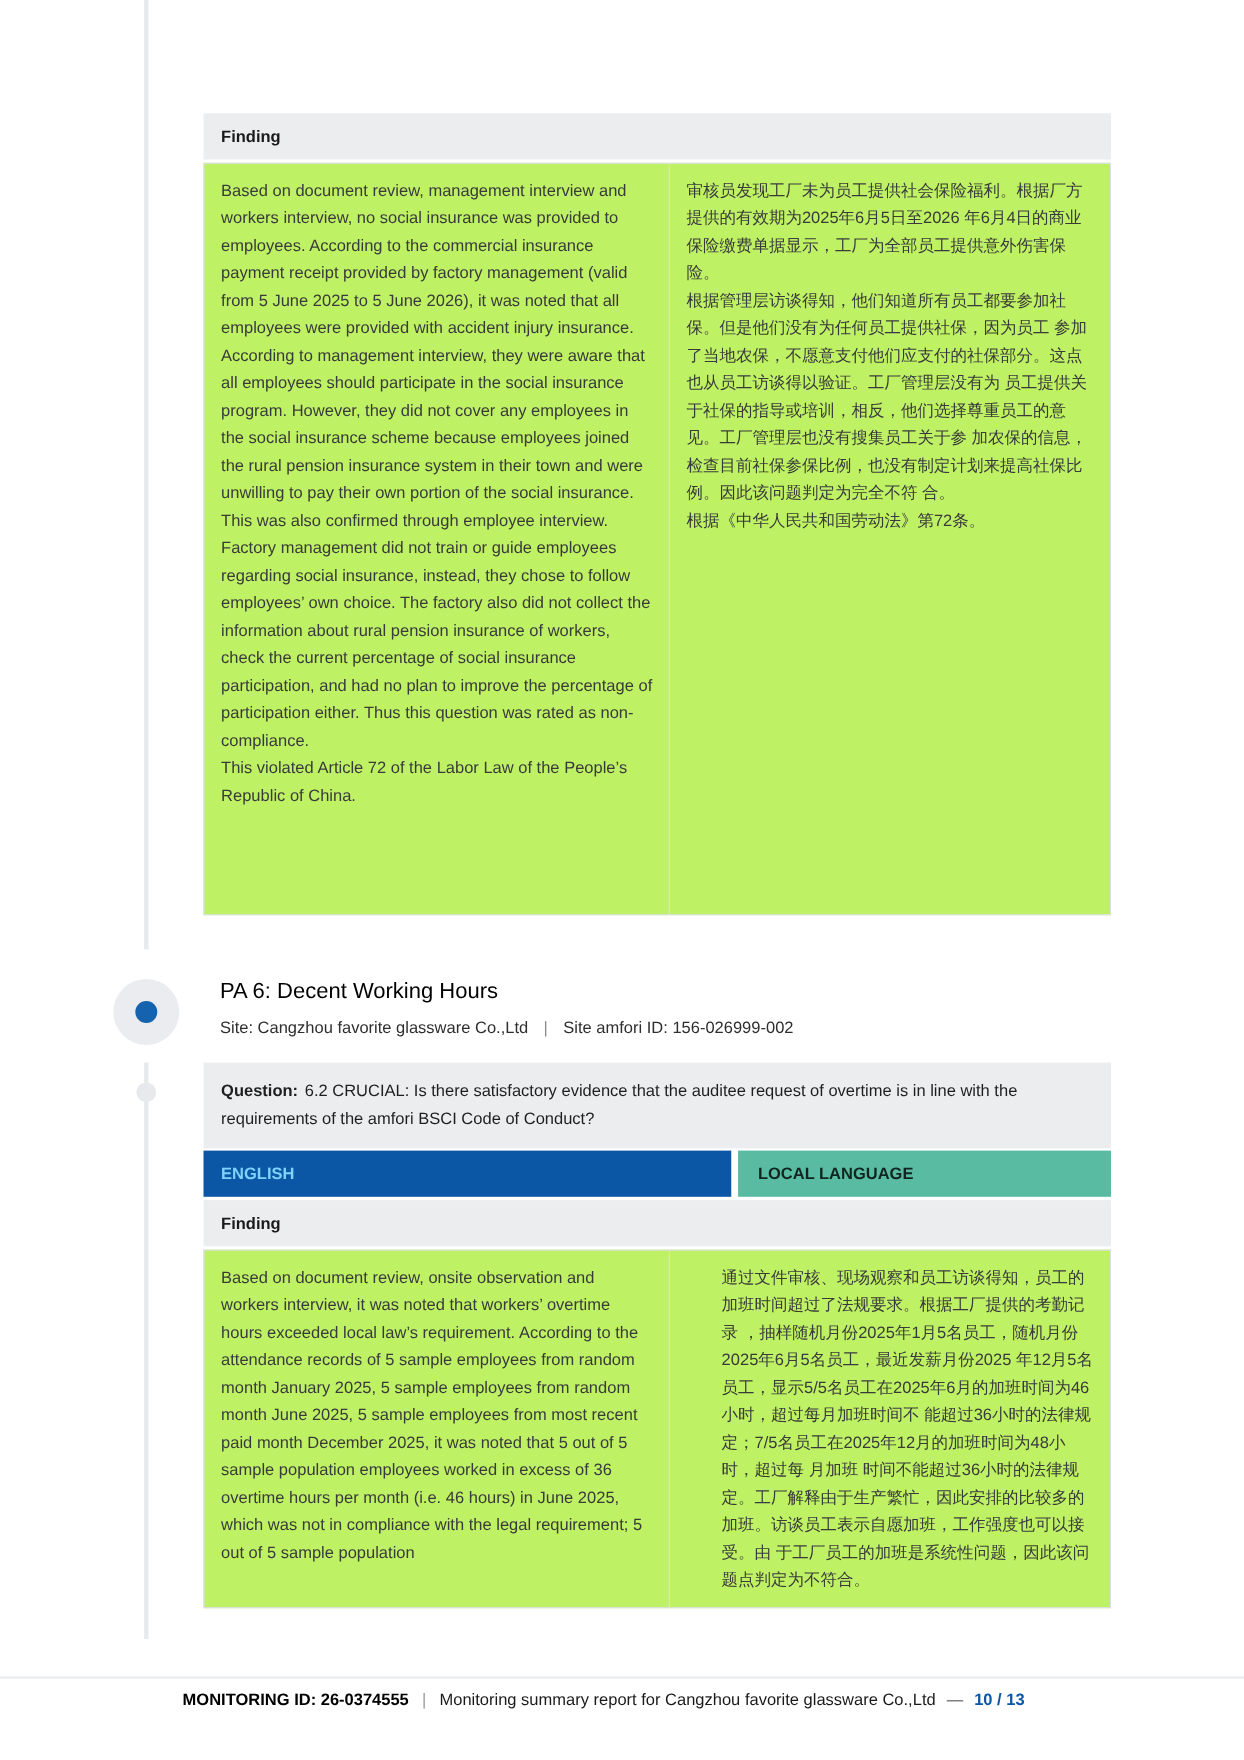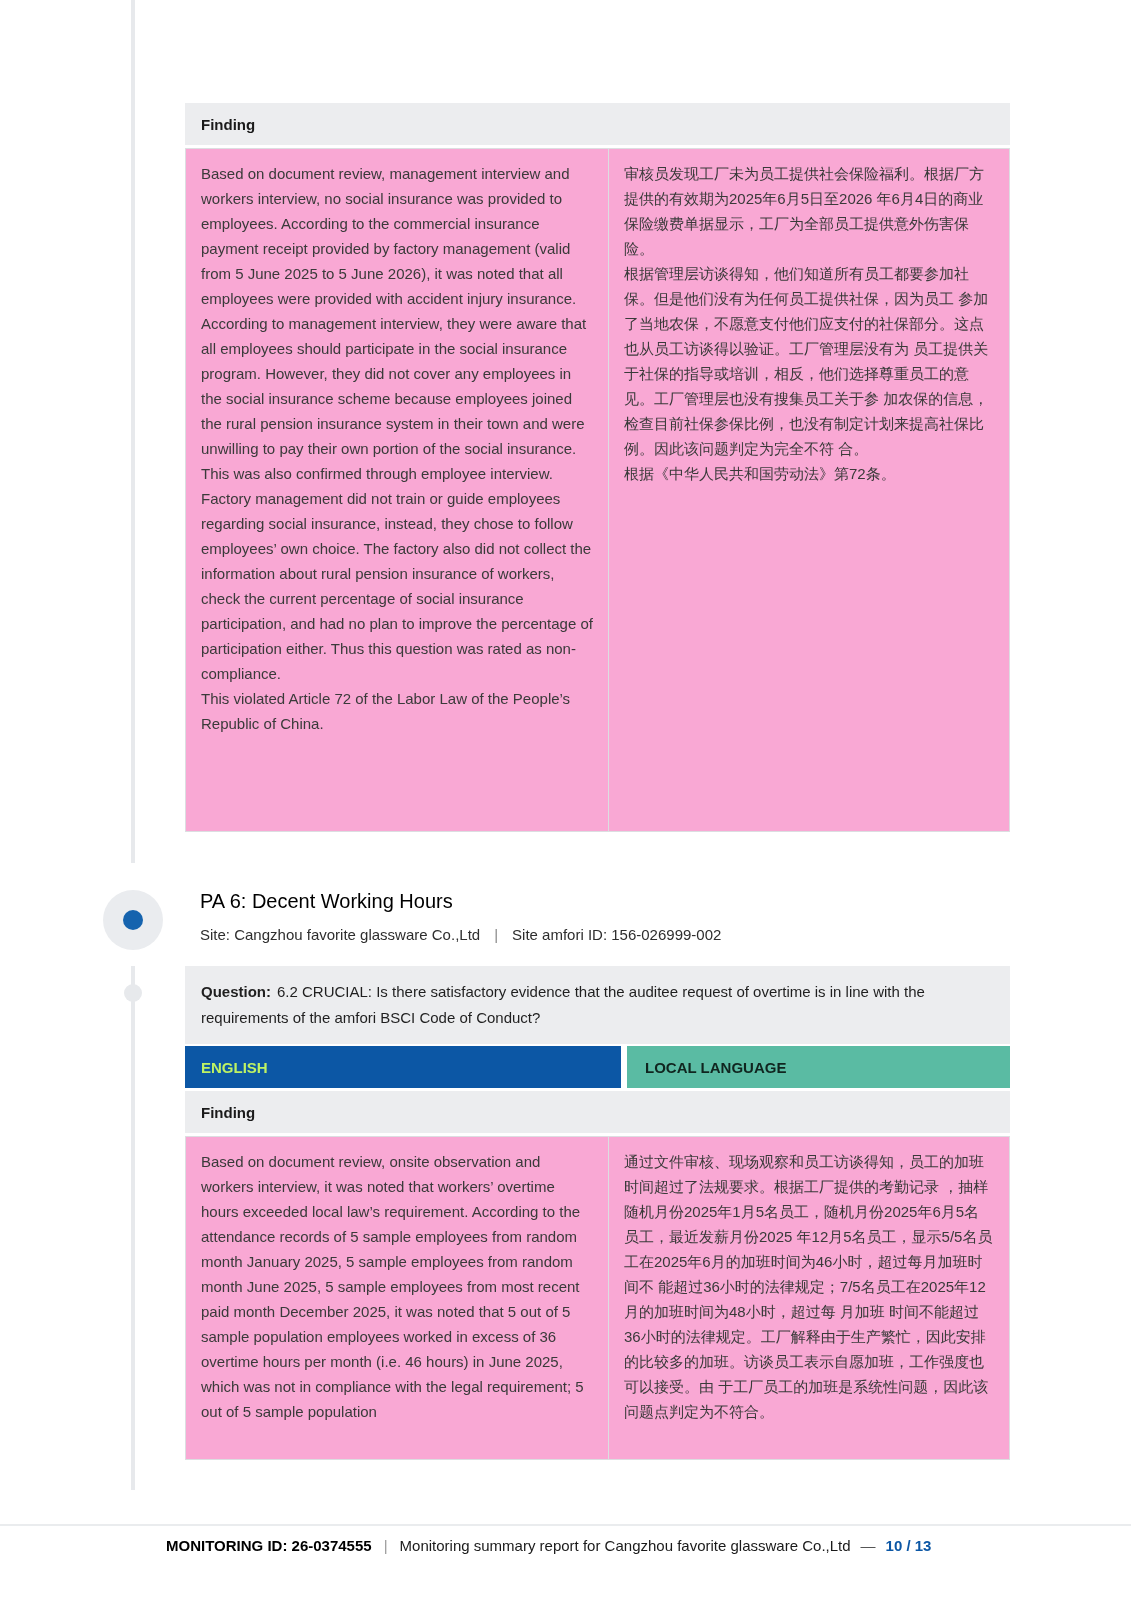--- a/index.html
+++ b/index.html
@@ -42,21 +42,21 @@
     position:absolute;left:185px;width:825px;
     background:var(--band_gray);
     display:flex;align-items:center;
     box-sizing:border-box;padding:0 16px;
   }
   .band .band-label{font-weight:bold;font-size:15px;color:#1a1a1a;}
   .content-row{
     position:absolute;left:185px;width:825px;
     display:flex;box-sizing:border-box;
     border:1px solid var(--border_gray);
-    background:#f9a8d4;
+    background:#bef264;
   }
   .cell{
     box-sizing:border-box;
     padding:12px 15px;
     font-size:15px;line-height:25px;color:#3a3a3a;
   }
   .cell-en{width:423px;border-right:1px solid var(--border_gray);}
   .cell-local{flex:1;}
   .para{margin:0;}
   
@@ -76,21 +76,21 @@
     box-sizing:border-box;padding:13px 16px;
     font-size:15px;line-height:26px;color:#1f1f1f;
   }
   .question-box .q-label{font-weight:bold;margin-right:6px;}
   
   .lang-header{
     position:absolute;left:185px;top:1046px;width:825px;height:42px;
     display:flex;
   }
   .lang-header .col-en{
-    width:436px;background:var(--header_blue);color:#bef264;
+    width:480px;background:var(--header_blue);color:#7dd3fc;
     font-size:15px;font-weight:bold;
     display:flex;align-items:center;box-sizing:border-box;padding:0 16px;
   }
   .lang-header .col-gap{width:6px;background:#ffffff;}
   .lang-header .col-local{
     flex:1;background:var(--header_teal);color:#10251f;
     font-size:15px;font-weight:bold;
     display:flex;align-items:center;box-sizing:border-box;padding:14px 18px;
   }
   
@@ -148,21 +148,21 @@
   <div class="lang-header">
     <div class="col-en">ENGLISH</div>
     <div class="col-gap"></div>
     <div class="col-local">LOCAL LANGUAGE</div>
   </div>
 
   <div class="band" style="top:1091px;height:42px;">
     <span class="band-label">Finding</span>
   </div>
 
-  <div class="content-row" style="top:1136px;min-height:324px;">
+  <div class="content-row" style="top:1136px;min-height:324px;gap:32px;">
     <div class="cell cell-en">
       <p class="para">Based on document review, onsite observation and workers interview, it was noted that workers’ overtime hours exceeded local law’s requirement. According to the attendance records of 5 sample employees from random month January 2025, 5 sample employees from random month June 2025, 5 sample employees from most recent paid month December 2025, it was noted that 5 out of 5 sample population employees worked in excess of 36 overtime hours per month (i.e. 46 hours) in June 2025, which was not in compliance with the legal requirement; 5 out of 5 sample population</p>
     </div>
     <div class="cell cell-local">
       <p class="para">通过文件审核、现场观察和员工访谈得知，员工的加班时间超过了法规要求。根据工厂提供的考勤记录 ，抽样随机月份2025年1月5名员工，随机月份2025年6月5名员工，最近发薪月份2025 年12月5名员工，显示5/5名员工在2025年6月的加班时间为46小时，超过每月加班时间不 能超过36小时的法律规定；7/5名员工在2025年12月的加班时间为48小时，超过每 月加班 时间不能超过36小时的法律规定。工厂解释由于生产繁忙，因此安排的比较多的加班。访谈员工表示自愿加班，工作强度也可以接受。由 于工厂员工的加班是系统性问题，因此该问题点判定为不符合。</p>
     </div>
   </div>
 
   <div class="footer-rule"></div>
   <div class="footer">

